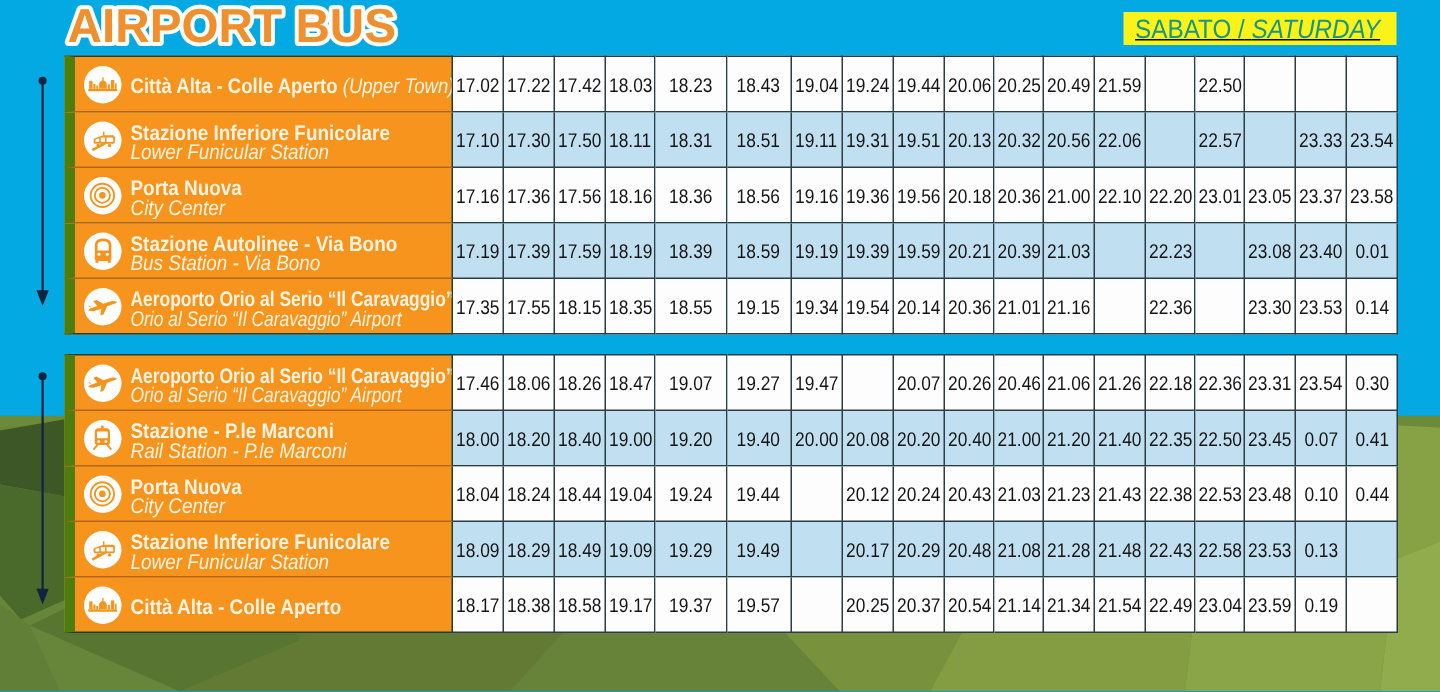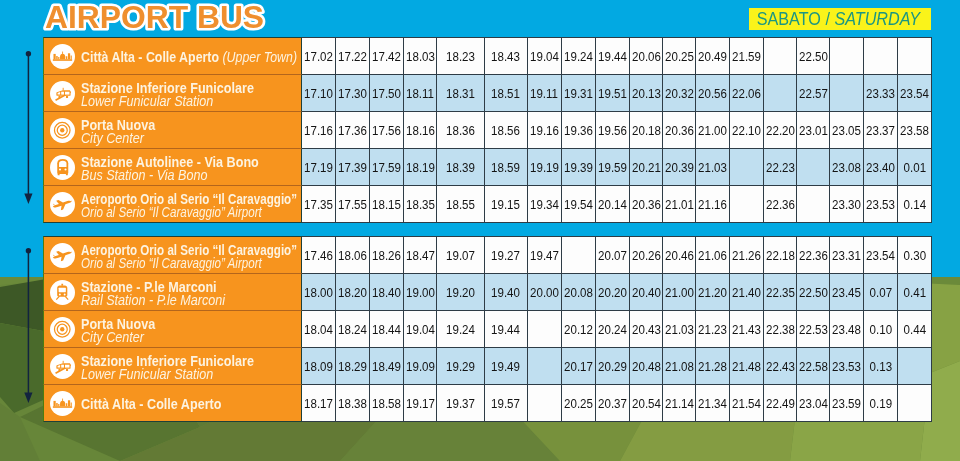--- a/index.html
+++ b/index.html
@@ -2,33 +2,33 @@
 <html><head>
 <meta charset="utf-8">
 <style>
   html,body{margin:0;padding:0;}
   body{width:960px;height:461px;overflow:hidden;background:#02a9e2;-webkit-font-smoothing:antialiased;
        font-family:"Liberation Sans",sans-serif;}
   .stage{position:relative;width:960px;height:461px;overflow:hidden;background:#02a9e2;}
   .hills{position:absolute;left:0;bottom:0;width:960px;height:184px;display:block;}
   .title{position:absolute;left:43px;top:-5px;}
   .title svg{display:block;overflow:visible;}
-  .daybadge{position:absolute;left:749px;top:8px;background:#faf31a;width:182px;height:22px;box-sizing:border-box;}
+  .daybadge{position:absolute;left:749px;top:8px;background:#faf31a;width:182px;height:22px;box-sizing:border-box;text-decoration:underline;}
   .daybadge .dbtxt{display:block;font-size:17.6px;color:#1b9682;line-height:22px;white-space:nowrap;
             transform:scaleX(.92);transform-origin:left center;padding-left:8.4px;}
   .daybadge i{font-style:italic;}
   .tbl{border-collapse:separate;border-spacing:0;position:absolute;table-layout:fixed;width:889px;}
   .tbl1{left:43px;top:37px;}
   .tbl2{left:43px;top:236px;}
   .tbl td{border-right:1px solid #2e3c46;border-bottom:1px solid #2e3c46;
      border-top:0;border-left:0;
      font-size:13.2px;text-align:center;color:#141414;height:36px;padding:0;
      background:#fdfdfd;box-sizing:border-box;}
   .tbl tr:first-child td{border-top:1px solid #2e3c46;}
-  .tbl td:first-child{border-left:1px solid #4d7c0f;}
+  .tbl td:first-child{border-left:7px solid #4d7c0f;}
   .tbl tr.alt td{background:#c0dff0;}
   td.lbl{background:#f7941e !important;border-right:1px solid #1f4038;
          border-bottom:1px solid #b3651c;border-left:1px solid #1f4038;text-align:left;
          position:relative;overflow:hidden;}
   .tbl tr:first-child td.lbl{border-top:1px solid #1f4038;}
   .tbl tr:last-child td.lbl{border-bottom:1px solid #1f4038;}
   .tbl td > span.tv{display:inline-block;transform:scaleX(.875);font-weight:500;position:relative;top:0.5px;}
   .cellwrap{display:flex;align-items:center;height:36px;padding-left:6px;}
   .ico{width:25px;height:25px;border-radius:50%;background:#fff;flex:0 0 25px;
        display:flex;align-items:center;justify-content:center;margin-right:5.5px;}

